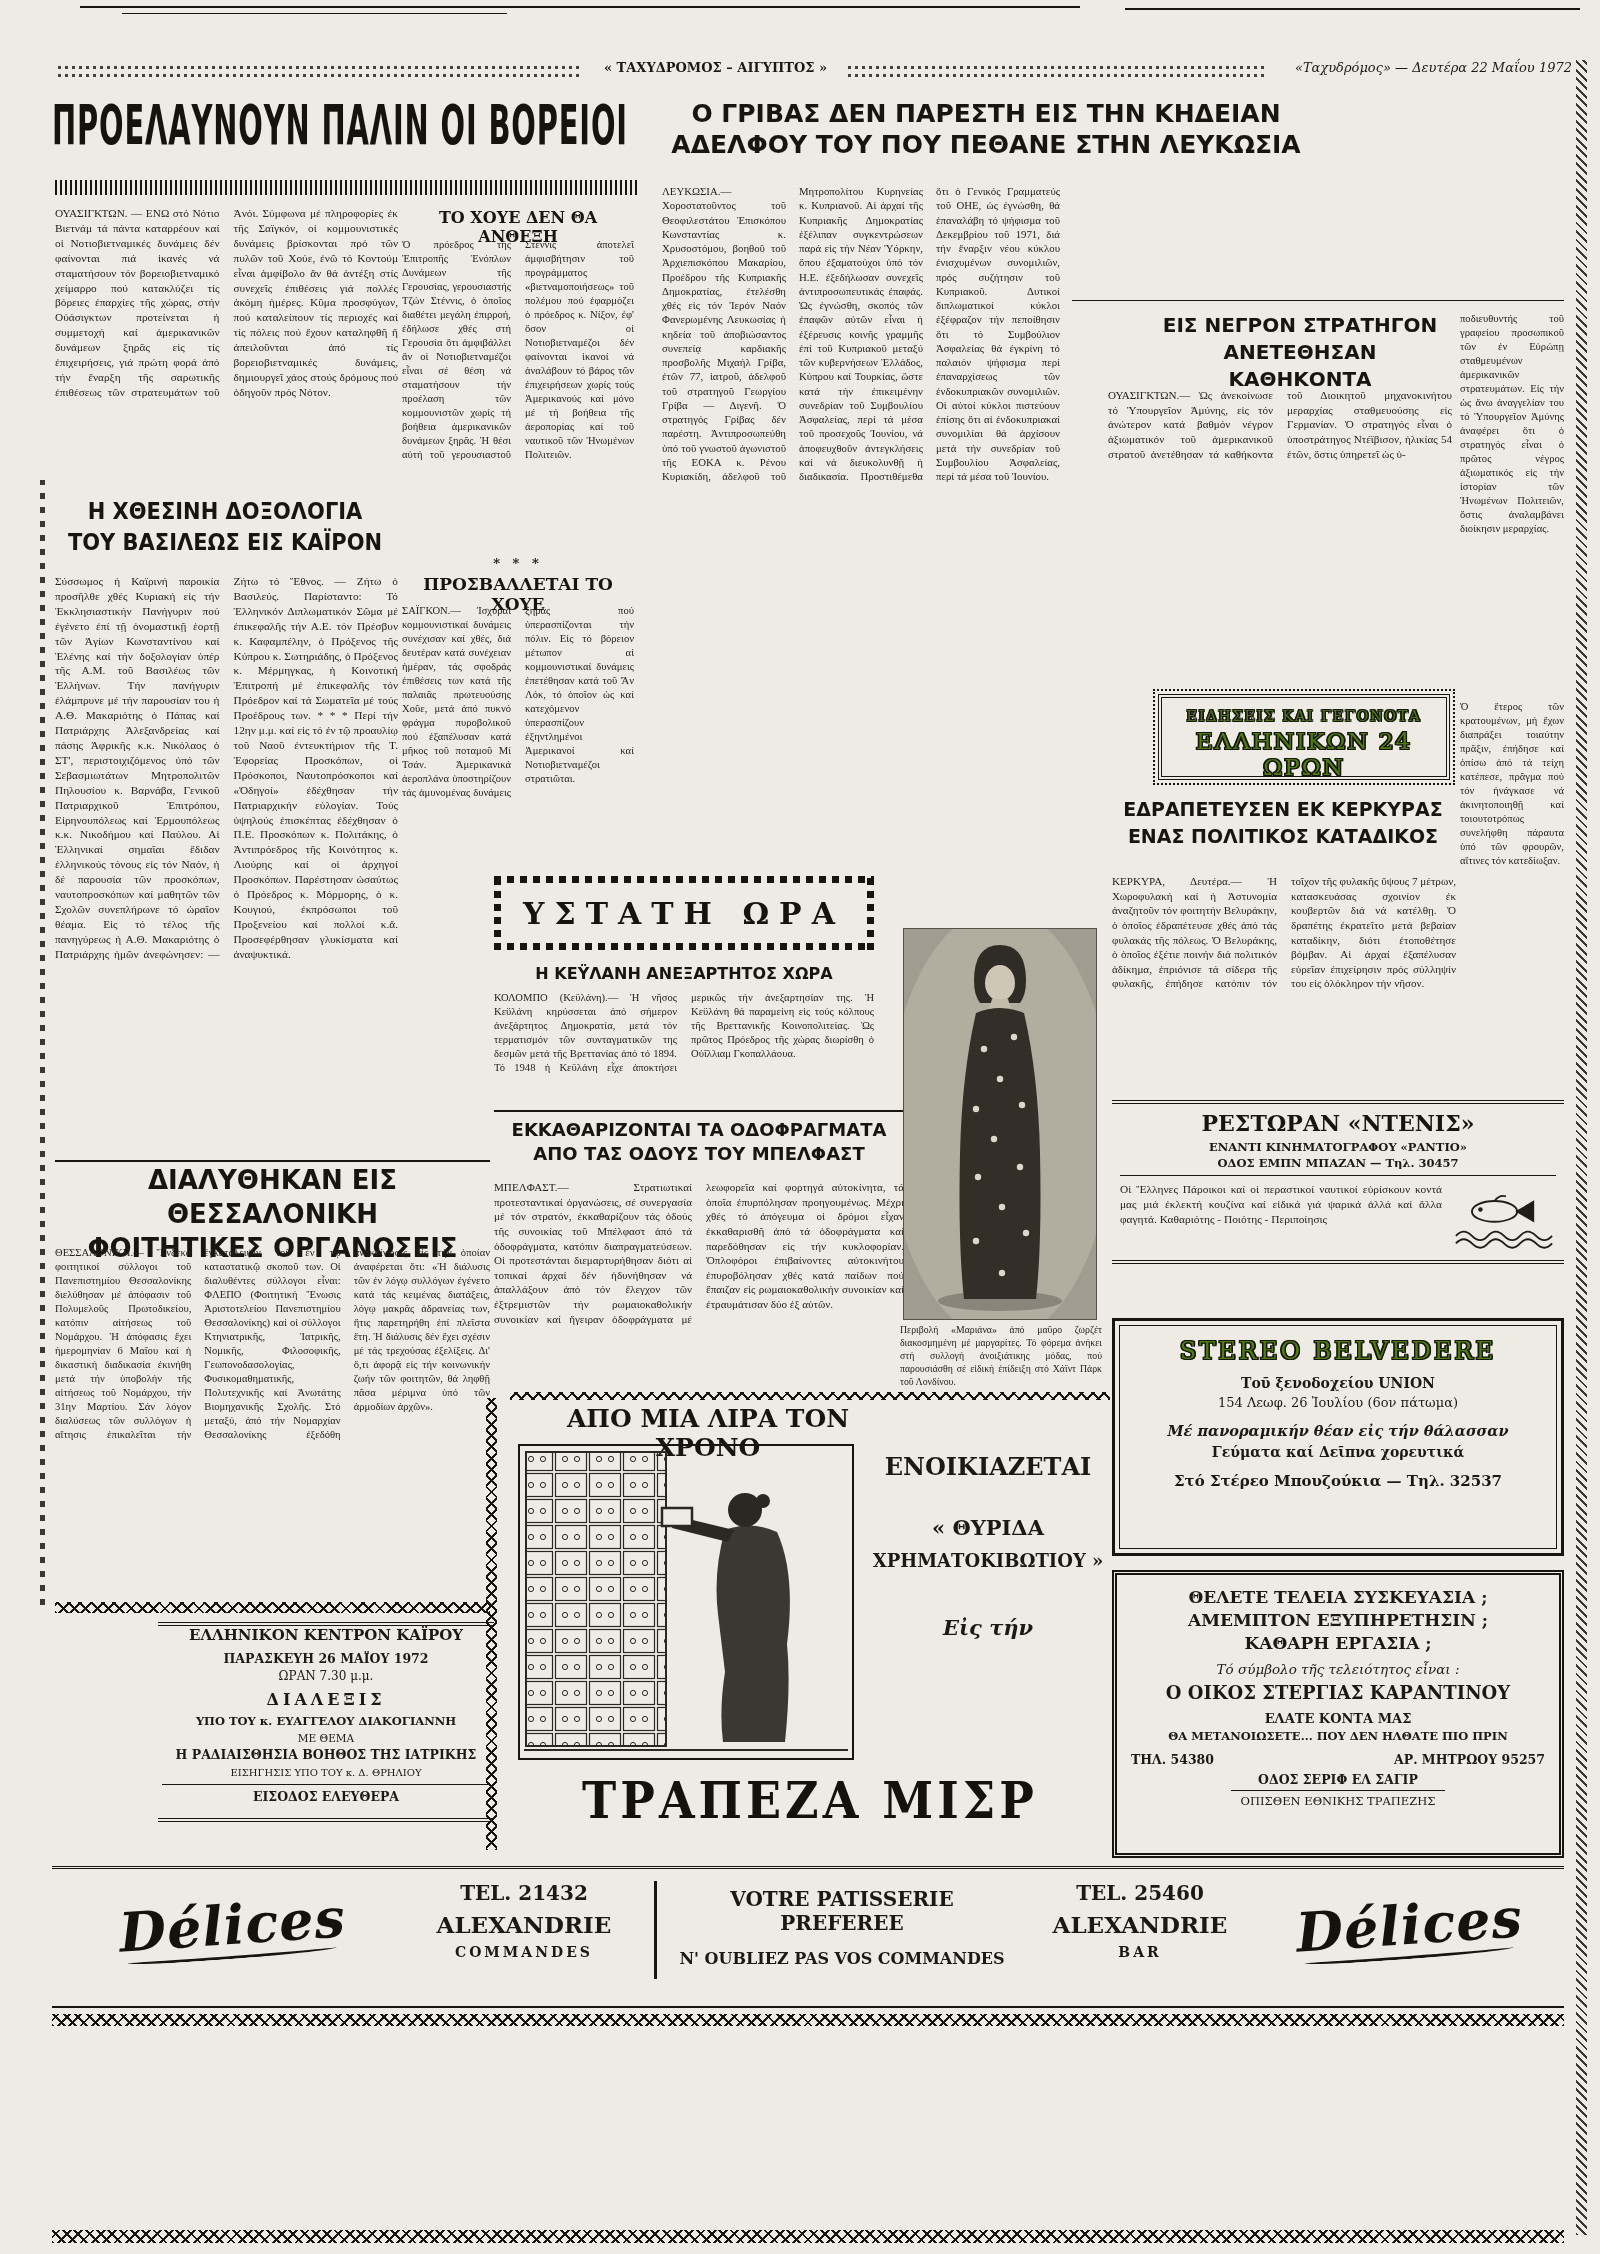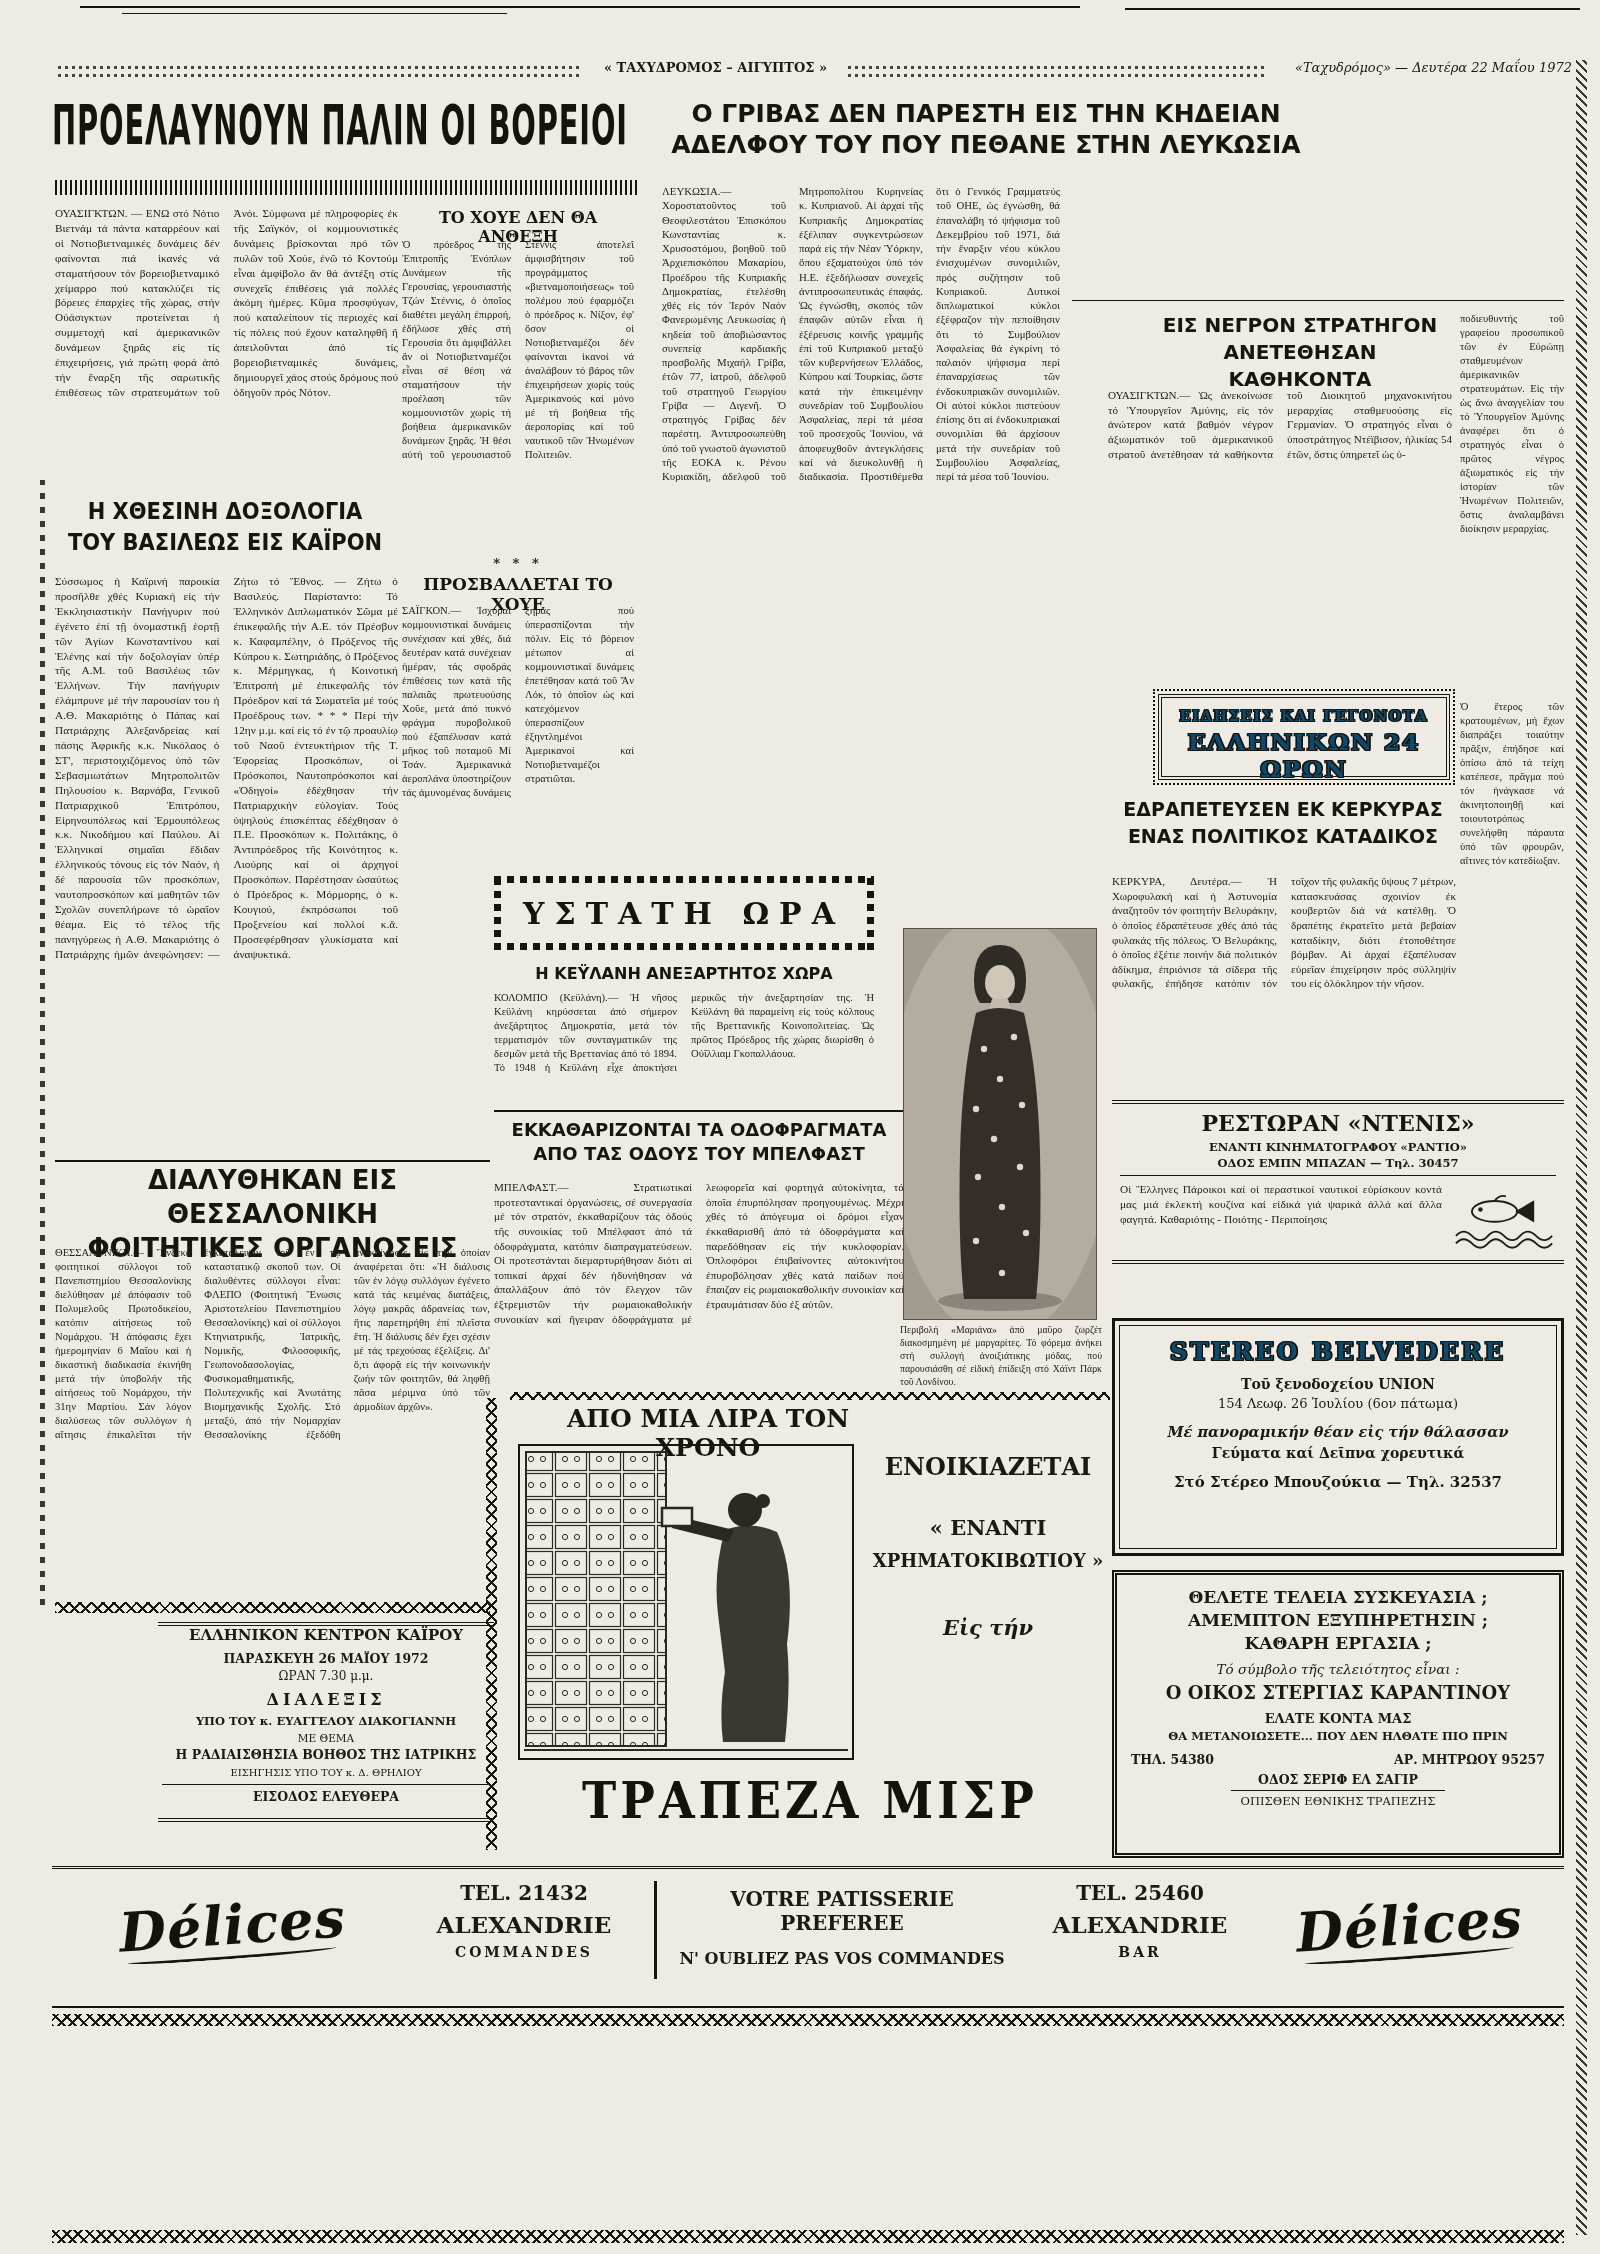--- a/index.html
+++ b/index.html
@@ -33,21 +33,21 @@
     background-image:
       repeating-linear-gradient(90deg,#17150f 0 7px,transparent 7px 13px),
       repeating-linear-gradient(90deg,#17150f 0 7px,transparent 7px 13px),
       repeating-linear-gradient(0deg,#17150f 0 7px,transparent 7px 13px),
       repeating-linear-gradient(0deg,#17150f 0 7px,transparent 7px 13px);
     background-size:100% 7px,100% 7px,7px 100%,7px 100%;
     background-position:left top,left bottom,left top,right top;
     background-repeat:no-repeat;
   }
   .outline-text{
-    color:#0c4a6e;font-weight:bold;
+    color:#4d7c0f;font-weight:normal;
     text-shadow:-1.4px -1.4px 0 #17150f,1.4px -1.4px 0 #17150f,-1.4px 1.4px 0 #17150f,
                 1.4px 1.4px 0 #17150f,0 -1.4px 0 #17150f,0 1.4px 0 #17150f,
                 -1.4px 0 0 #17150f,1.4px 0 0 #17150f;
   }
   .script-logo{
     display:inline-block;font-style:italic;font-weight:bold;font-size:54px;
     transform:rotate(-4deg);letter-spacing:1px;color:#14120d;
   }
   .ad-border-double{border:5px double #17150f;}
 </style>
@@ -237,21 +237,21 @@
       <line x1="4" y1="304" x2="328" y2="304" stroke="#2b2722" stroke-width="2"></line>
       <circle cx="225" cy="64" r="17" fill="#2b2722"></circle>
       <circle cx="243" cy="55" r="7" fill="#2b2722"></circle>
       <path d="M205 84 q-12 42 -7 84 l7 58 q-6 38 -2 70 h62 q6 -58 2 -98 q9 -70 -10 -112 q-26 -12 -52 -2 z" fill="#2b2722" opacity="0.92"></path>
       <path d="M208 96 l-56 -14 4 -12 58 14 z" fill="#2b2722"></path>
       <rect x="142" y="62" width="30" height="18" fill="#edebe4" stroke="#2b2722" stroke-width="2.5"></rect>
     </svg>
   </div>
   <div class="b center" style="left:866px;top:1452px;width:244px;">
     <div style="font-weight:bold;font-size:24px;">ΕΝΟΙΚΙΑΖΕΤΑΙ</div>
-    <div style="font-weight:bold;font-size:21px;margin-top:34px;">« ΕΝΑΝΤΙ</div>
+    <div style="font-weight:bold;font-size:21px;margin-top:34px;">« ΘΥΡΙΔΑ</div>
     <div style="font-weight:bold;font-size:18px;margin-top:10px;">ΧΡΗΜΑΤΟΚΙΒΩΤΙΟΥ »</div>
     <div style="font-weight:bold;font-style:italic;font-size:21px;margin-top:44px;">Εἰς τήν</div>
   </div>
   <div class="b center" style="left:512px;top:1772px;width:596px;font-weight:bold;font-size:46px;letter-spacing:4px;transform:scaleY(1.08);transform-origin:center top;color:#14120d;">ΤΡΑΠΕΖΑ ΜΙΣΡ</div>
 
   <div class="b" style="left:52px;top:1866px;width:1512px;height:142px;border-top:3px double #17150f;border-bottom:2px solid #17150f;box-sizing:border-box;">
     <div class="b" style="left:30px;top:24px;width:300px;text-align:center;">
       <span class="script-logo">Délices</span>
       <div style="width:210px;height:5px;border-bottom:3px solid #17150f;border-radius:0 0 60% 40%;margin:-6px auto 0;transform:rotate(-4deg);"></div>
     </div>

